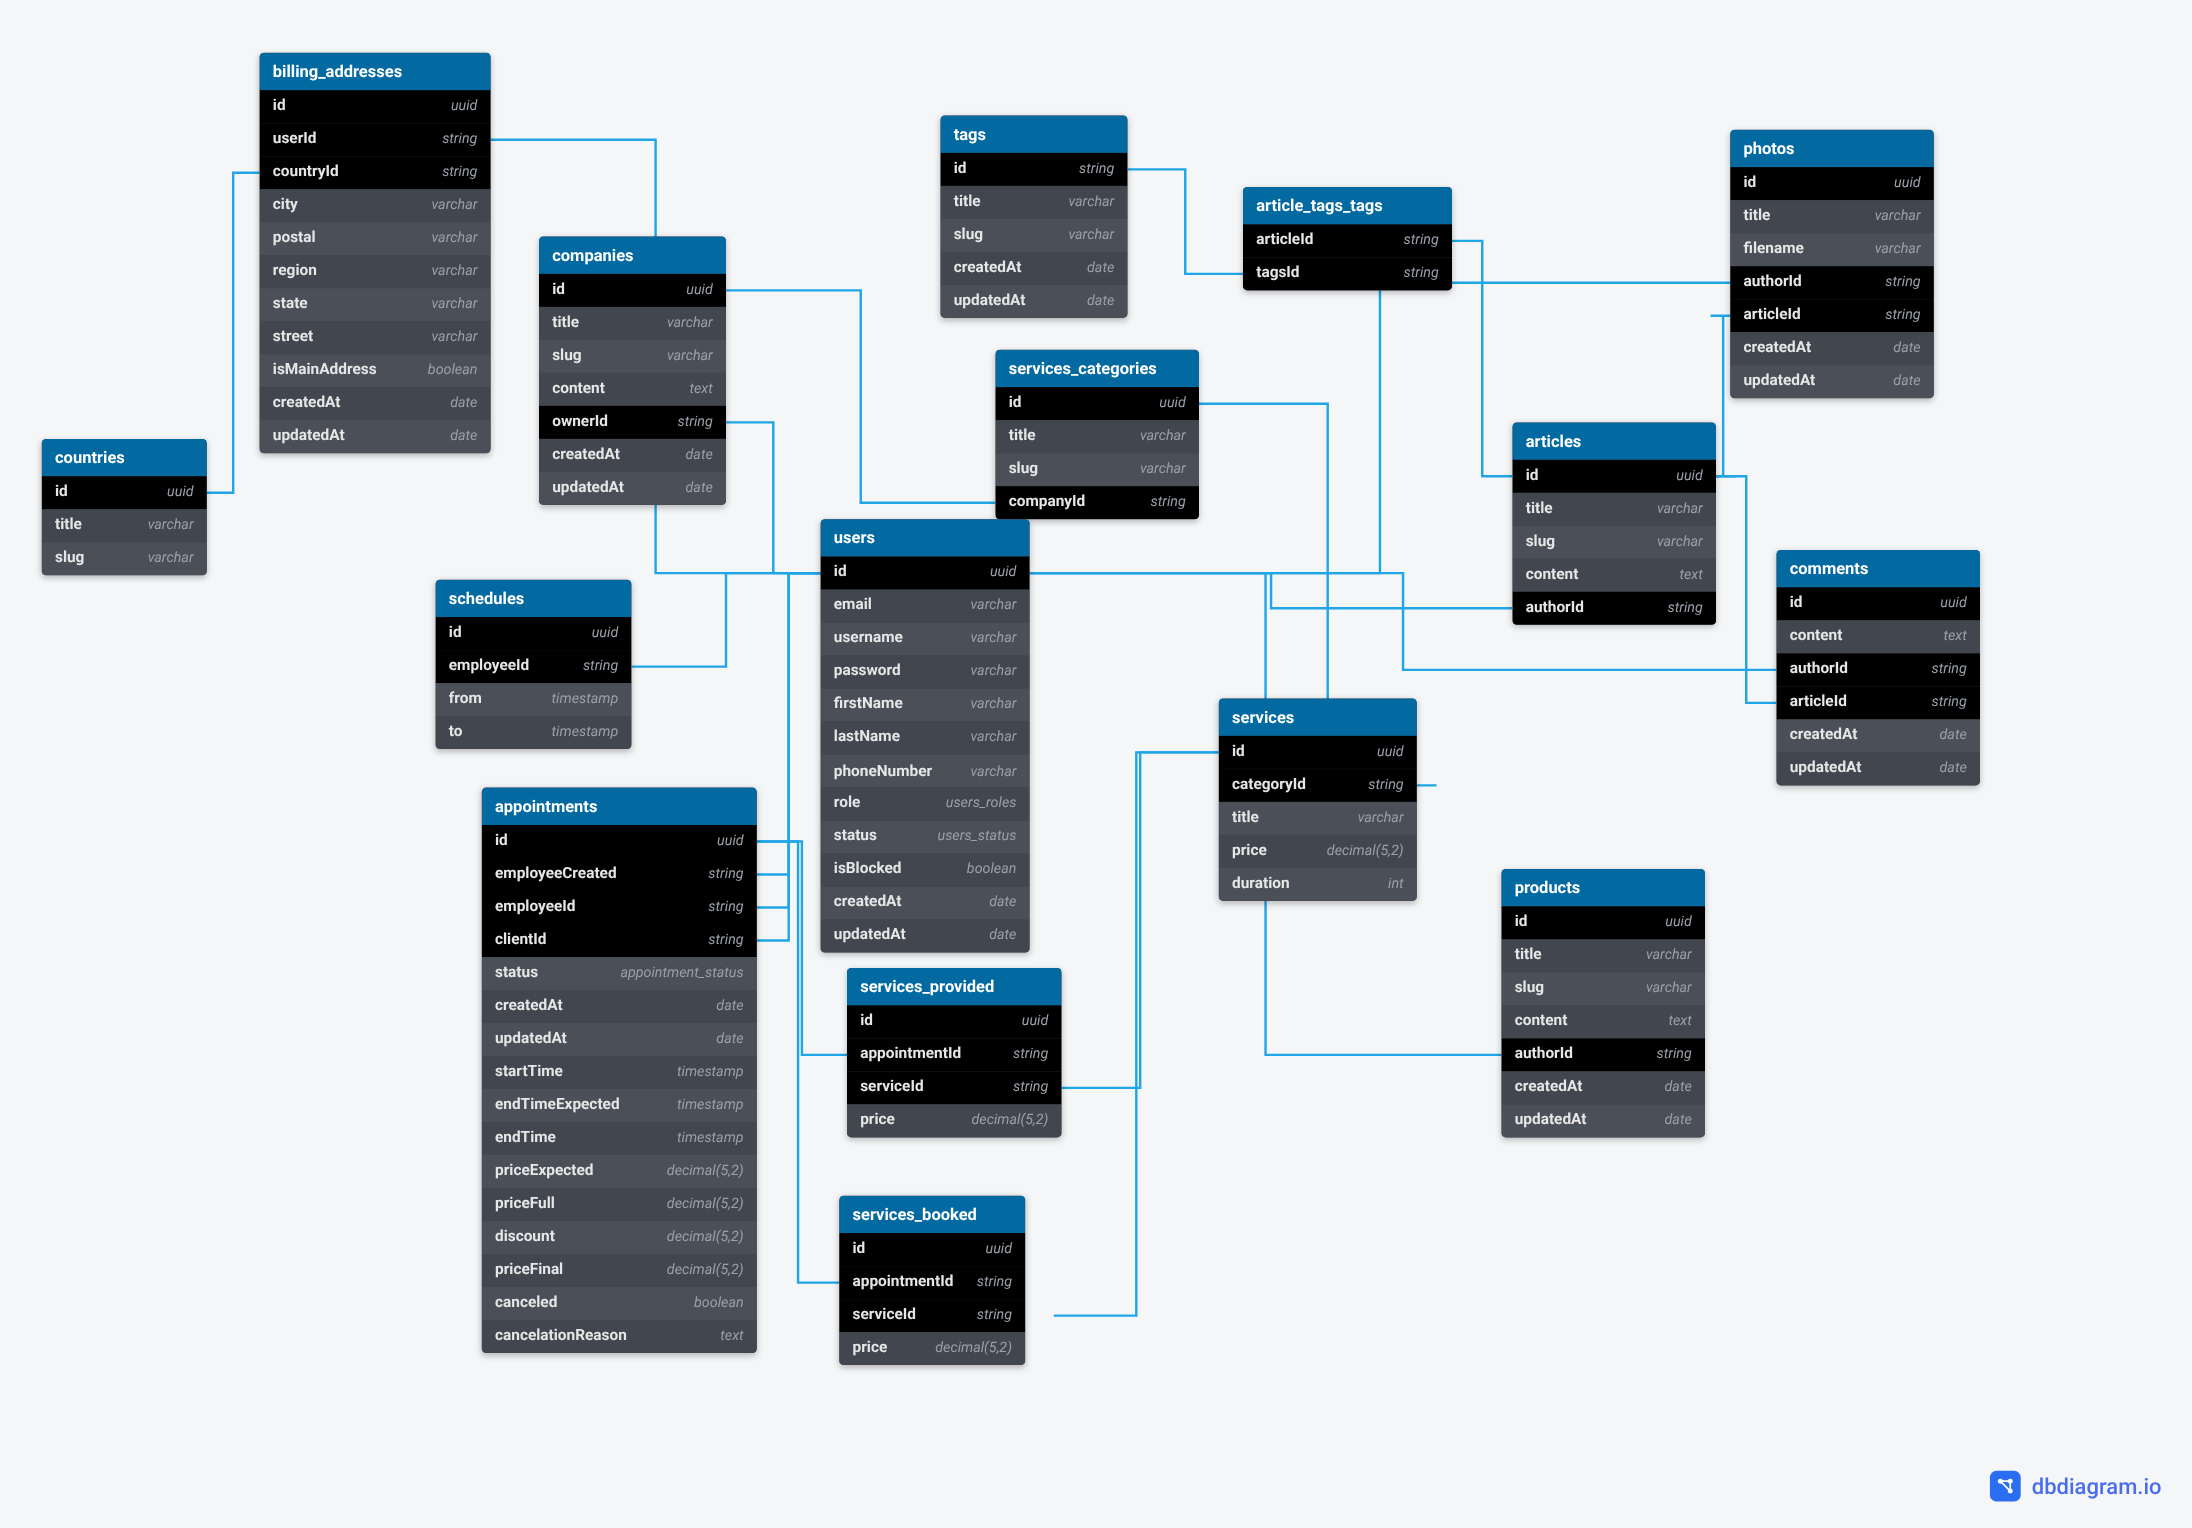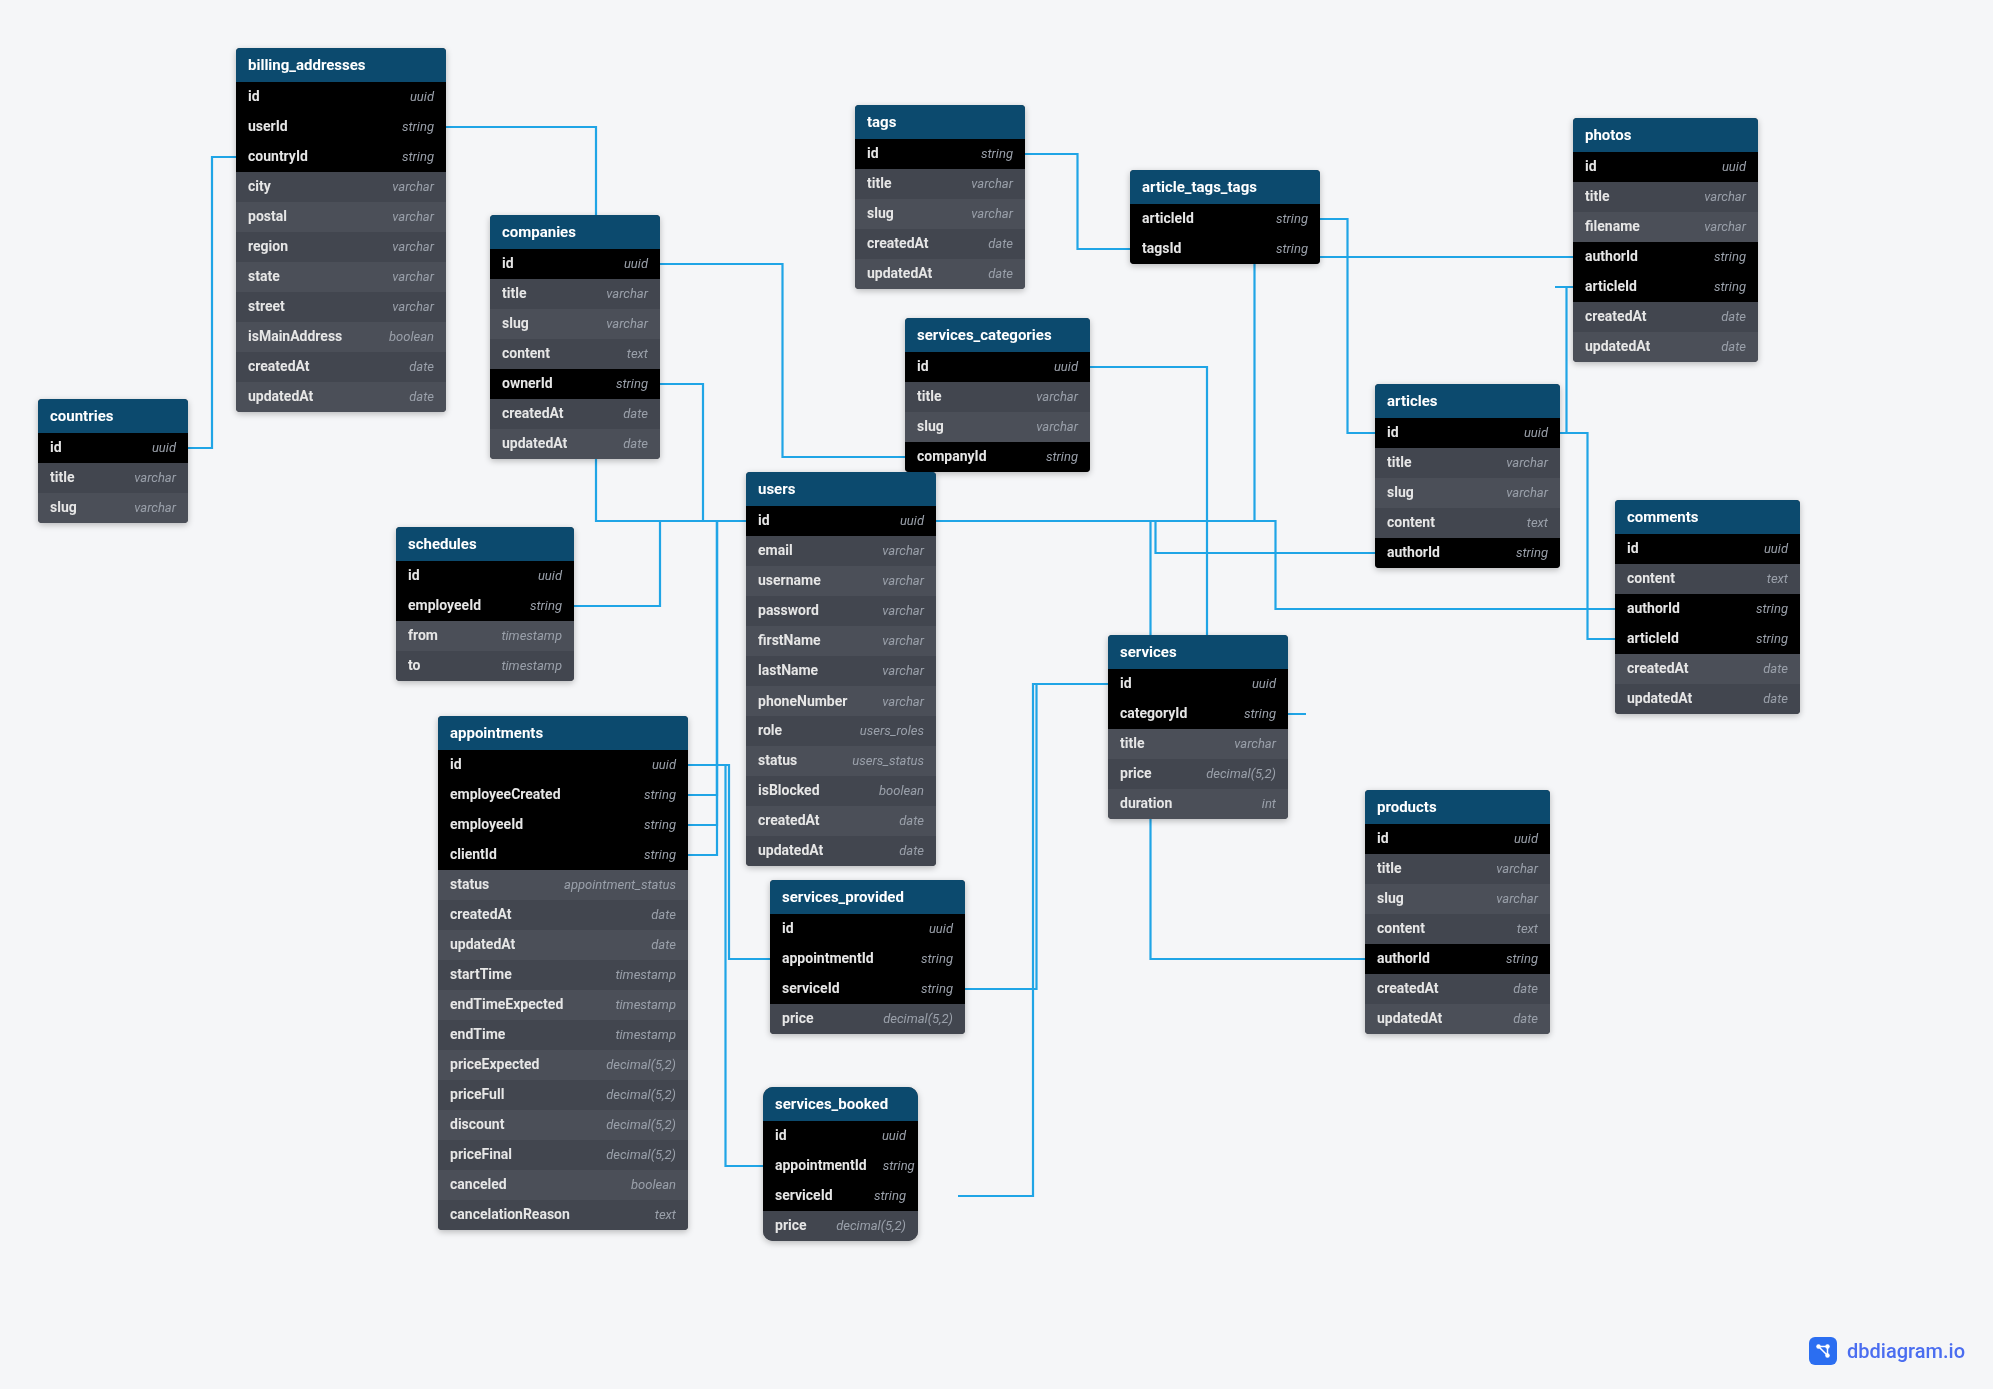--- a/index.html
+++ b/index.html
@@ -26,21 +26,21 @@
   .table {
     position: absolute;
     background: #3c4049;
     border-radius: 4px;
     box-shadow: 0 2px 6px rgba(0,0,0,0.25);
     color: #e8e8e8;
     font-size: 14px;
     overflow: hidden;
   }
   .table .thead {
-    background: #0c4a6e;
+    background: #0369a1;
     color: #fff;
     font-weight: 700;
     padding: 8px 12px;
     font-size: 15px;
   }
   .table .row {
     display: flex;
     justify-content: space-between;
     align-items: baseline;
     padding: 6px 12px;
@@ -542,21 +542,21 @@
         </div>
         <div class="row alt" style="height: 18px;">
           <span class="col-name">createdAt</span>
           <span class="col-type">date</span>
         </div>
         <div class="row" style="height: 18px;">
           <span class="col-name">updatedAt</span>
           <span class="col-type">date</span>
         </div>
       </div>
-      <div class="table" style="left: 763px; top: 1087px; width: 155px; border-radius: 10px;">
+      <div class="table" style="left: 763px; top: 1087px; width: 169px;">
         <div class="thead" style="height: 18px;">services_booked</div>
         <div class="row hl" style="height: 18px;">
           <span class="col-name">id</span>
           <span class="col-type">uuid</span>
         </div>
         <div class="row alt hl" style="height: 18px;">
           <span class="col-name">appointmentId</span>
           <span class="col-type">string</span>
         </div>
         <div class="row hl" style="height: 18px;">

